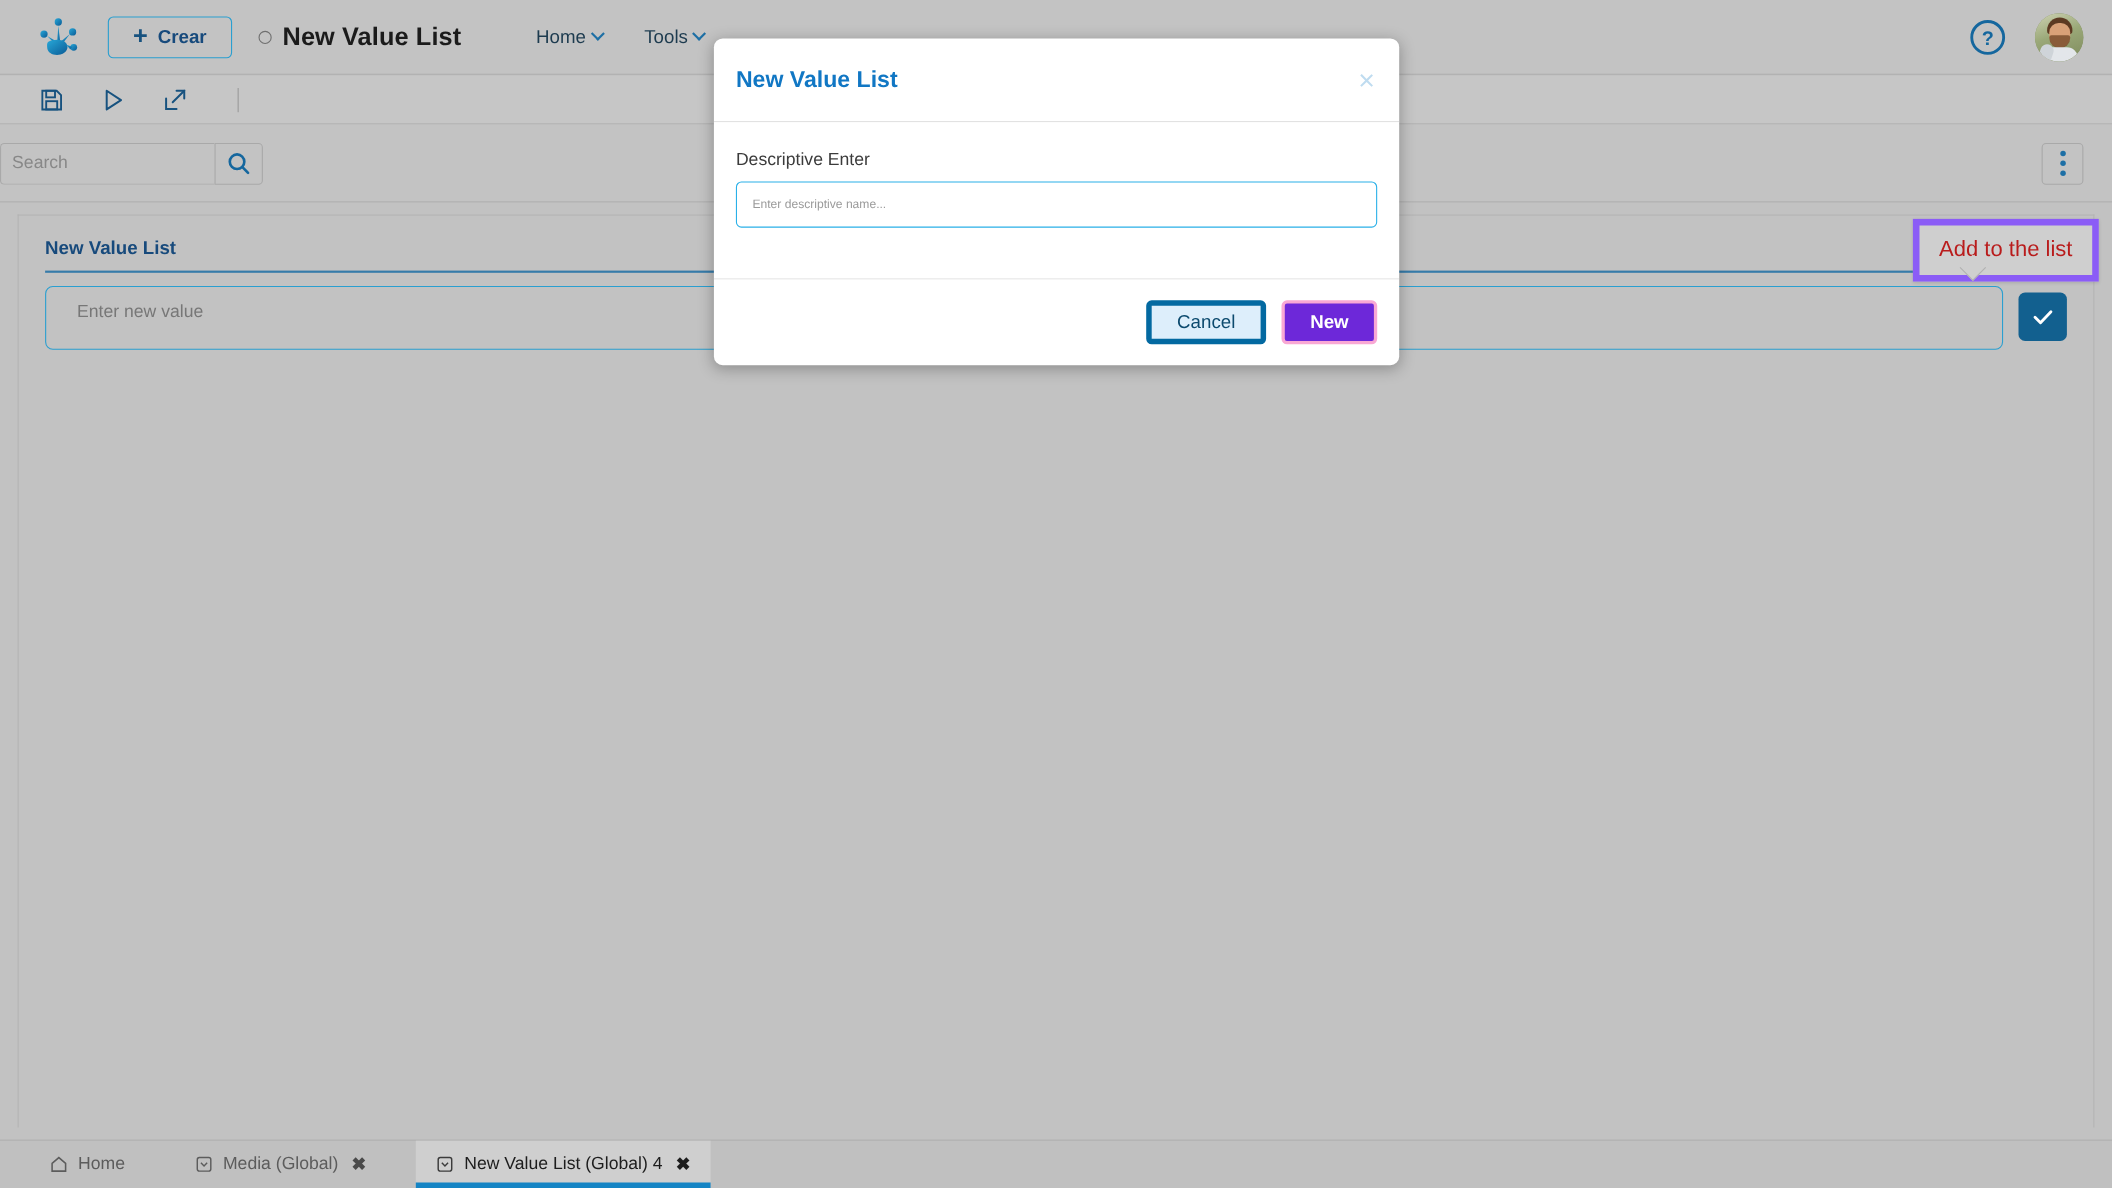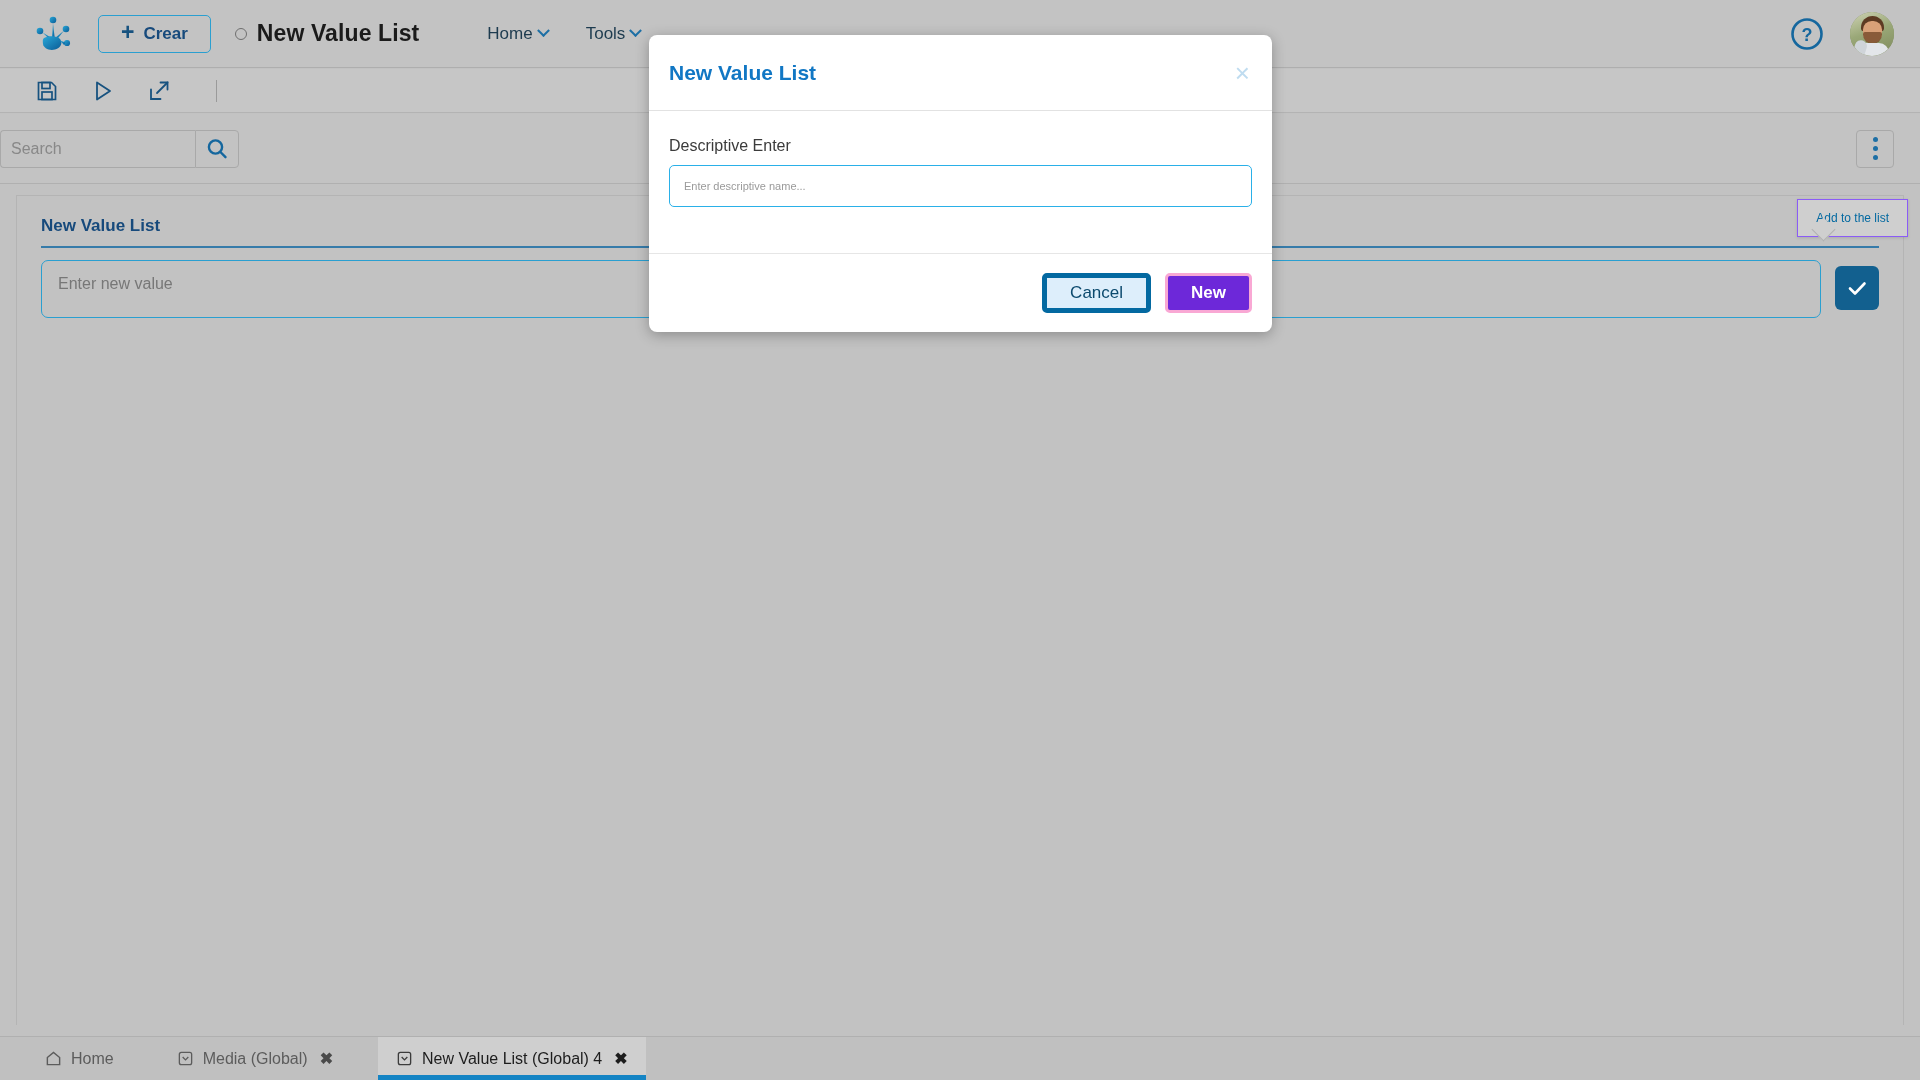--- a/index.html
+++ b/index.html
@@ -112,37 +112,37 @@
   #list-title {
     font-size: 17px; font-weight: 700; color: #174a7c;
     padding-bottom: 10px;
   }
   #list-title-rule { height: 2px; background: #1d6fa5; opacity: .85; }
   #new-value-row { display: flex; align-items: flex-start; gap: 14px; margin-top: 12px; }
   #new-value-input {
     flex: 1 1 auto; height: 58px;
     border: 1px solid #2a9fd0; border-radius: 7px;
     background: transparent; resize: none;
-    padding: 14px 16px; font-size: 16px; color: #333;
+    padding: 14px 28px; font-size: 16px; color: #333;
     font-family: "Liberation Sans", sans-serif; outline: none;
     overflow: hidden;
   }
   #new-value-input::placeholder { color: #777; }
   #add-to-list-button {
     width: 44px; height: 44px; flex: 0 0 auto;
     background: #12608f; border: none; border-radius: 6px;
     cursor: pointer; display: flex; align-items: center; justify-content: center;
     margin-top: 6px;
   }
 
   
   #add-tooltip {
     position: absolute; right: 12px; top: 199px;
-    background: #cfcfcf; border: 1px solid #8b5cf6;
-    padding: 11px 18px; font-size: 12px; color: #0369a1;
+    background: #cfcfcf; border: 6px solid #8b5cf6;
+    padding: 11px 18px; font-size: 20px; color: #b91c1c;
     white-space: nowrap;
     box-shadow: 0 1px 3px rgba(0,0,0,.12);
   }
   #add-tooltip::after {
     content: ""; position: absolute; left: 50%; margin-left: -38px; bottom: -9px;
     width: 16px; height: 16px; background: #cfcfcf;
     border-right: 1px solid #b0b0b0; border-bottom: 1px solid #b0b0b0;
     transform: rotate(45deg) translate(-5px,-5px);
   }
 

